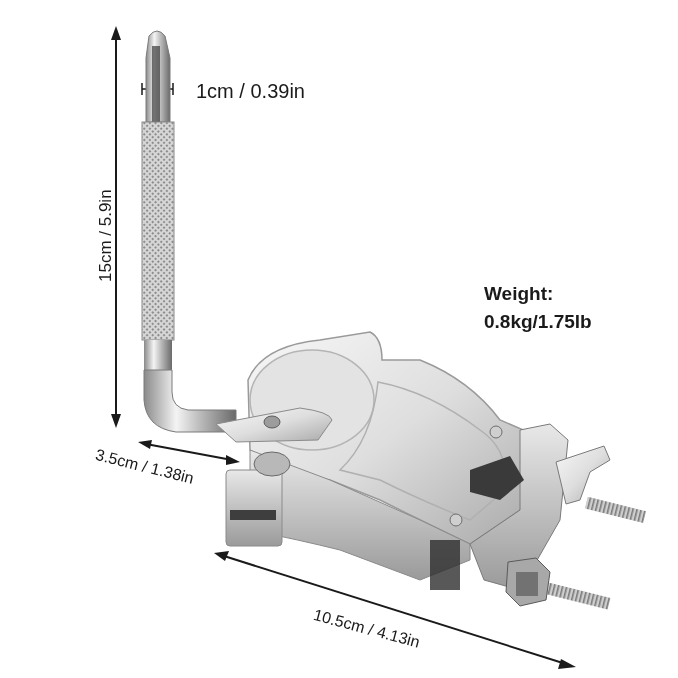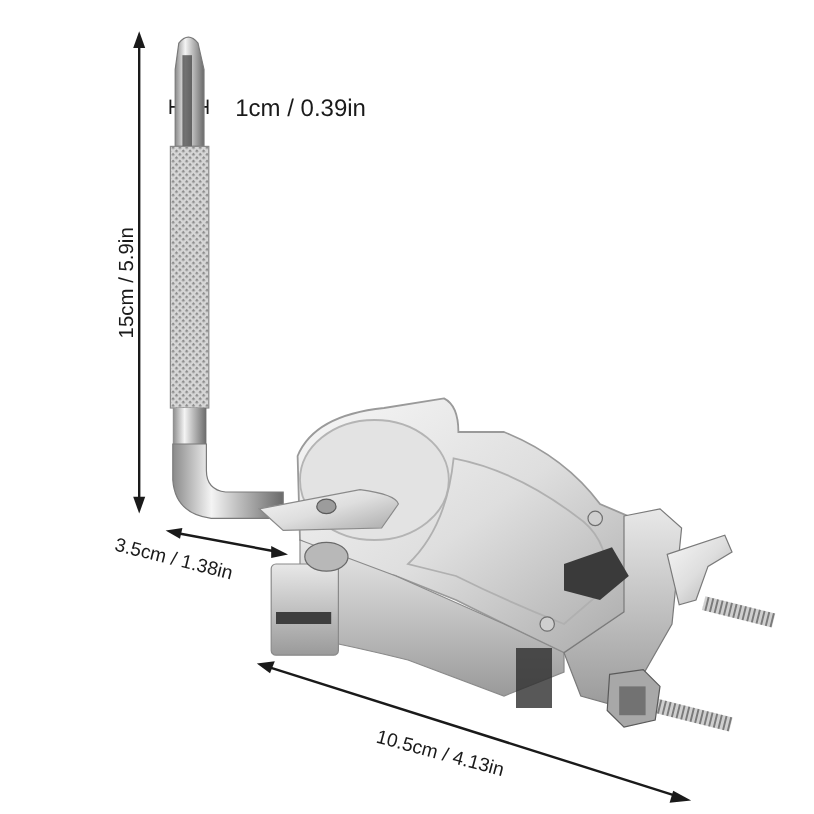--- a/index.html
+++ b/index.html
@@ -112,13 +112,15 @@
     <polygon points="214,553 229,551 225,561" fill="#1a1a1a"></polygon>
     <polygon points="576,667 561,659 558,669" fill="#1a1a1a"></polygon>
   </g>
 </svg>
 
 <div class="label dim-diameter">1cm / 0.39in</div>
 <div class="label dim-height">15cm / 5.9in</div>
 <div class="label dim-depth">3.5cm / 1.38in</div>
 <div class="label dim-length">10.5cm / 4.13in</div>
 <div class="label weight">
+  <div>Weight:</div>
+  <div>0.8kg/1.75lb</div>
 </div>
 
 </body></html>

